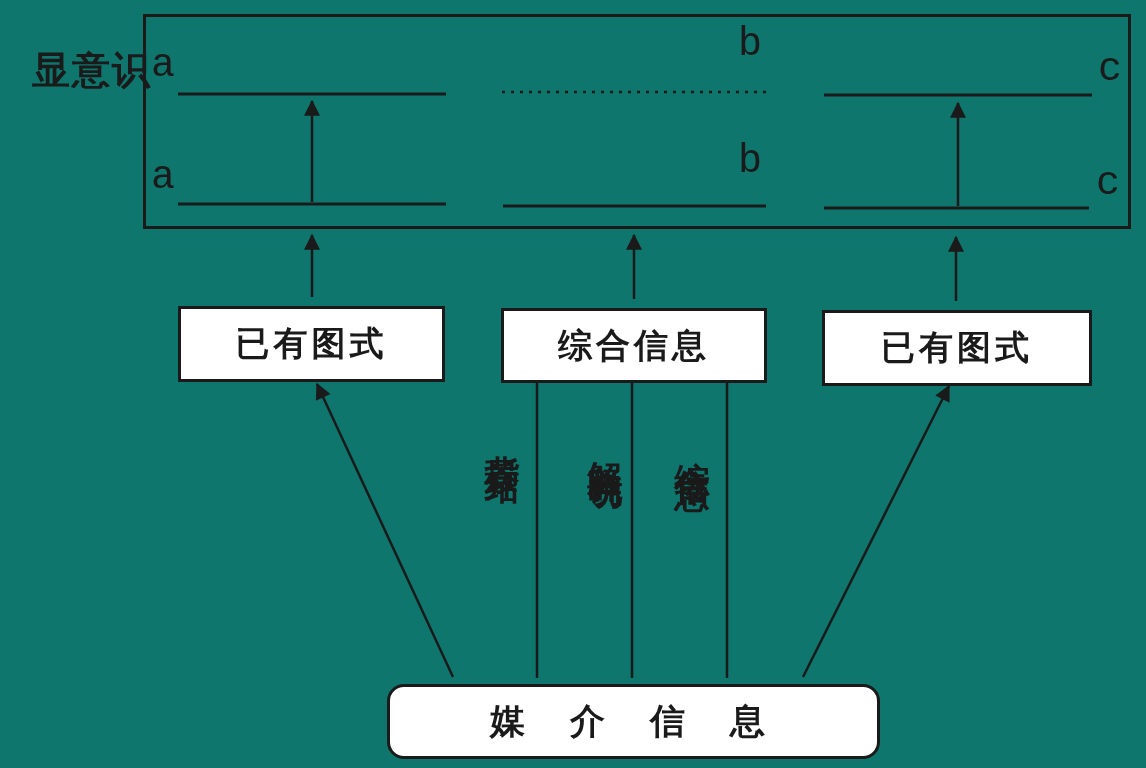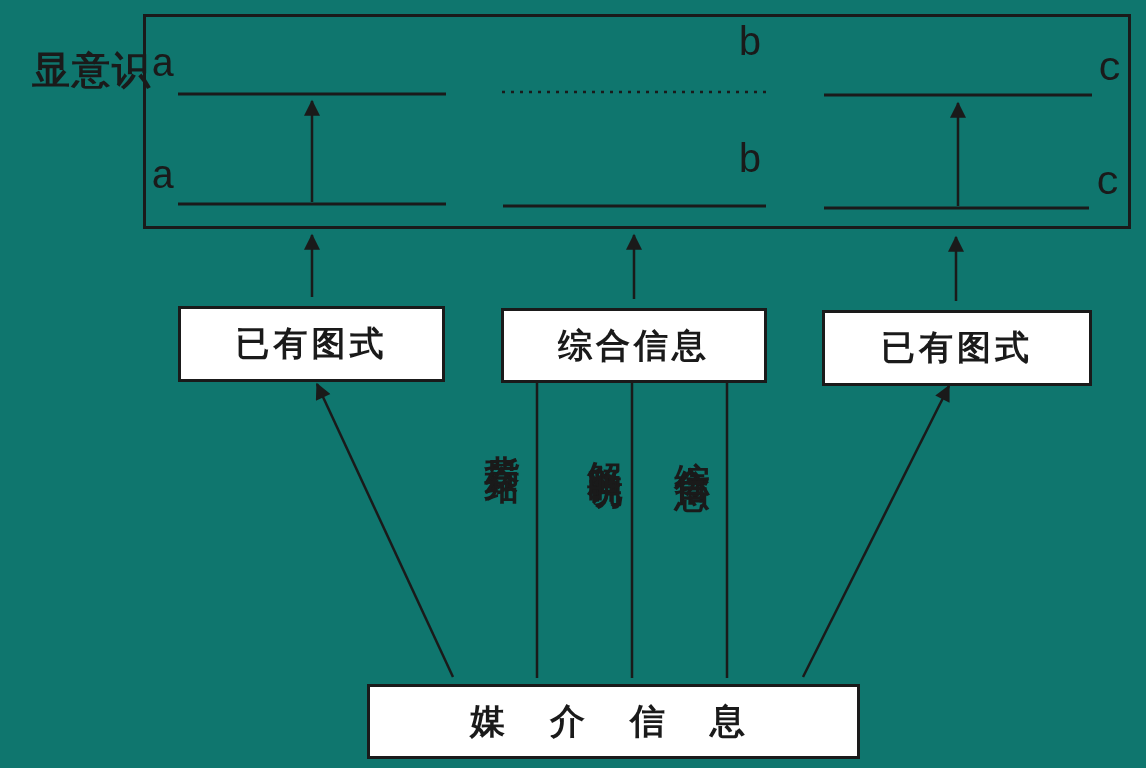--- a/index.html
+++ b/index.html
@@ -14,21 +14,21 @@
     border:3px solid #1a1a1a;background:transparent;
   }
   .rect-box{
     border:3px solid #1a1a1a;background:#ffffff;
     display:flex;align-items:center;justify-content:center;
     font-weight:700;font-size:34px;letter-spacing:4px;white-space:nowrap;margin-top:8px;
   }
   .schema-left{left:178px;top:298px;width:261px;height:70px;}
   .schema-mid{left:501px;top:300px;width:260px;height:69px;}
   .schema-right{left:822px;top:302px;width:264px;height:70px;}
-  .media{left:367px;top:676px;width:487px;height:69px;font-size:35px;letter-spacing:12px;}
+  .media{left:387px;top:676px;width:487px;height:69px;font-size:35px;letter-spacing:12px;border-radius:17px;}
   .rowlabel{
     font-weight:700;font-size:38px;letter-spacing:2px;white-space:nowrap;line-height:1;
   }
   .marker{
     font-size:40px;line-height:1;font-weight:400;
   }
   .vlabel{
     writing-mode:vertical-rl;text-orientation:upright;
     font-weight:700;font-size:35px;letter-spacing:5px;line-height:1;white-space:nowrap;
   }

